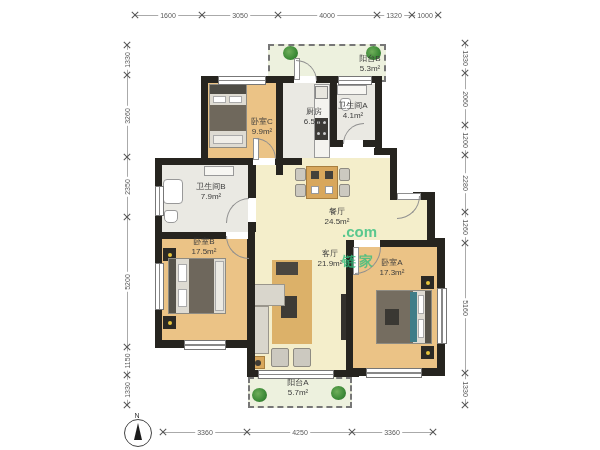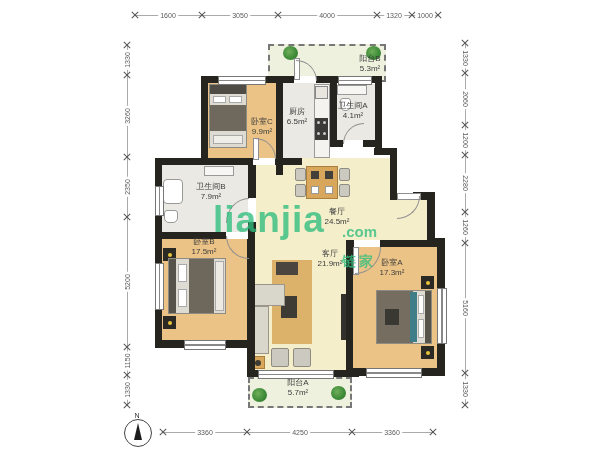--- a/index.html
+++ b/index.html
@@ -203,21 +203,21 @@
   <div class="plant" style="left:331px;top:386px;width:15px;height:14px;"></div>
 
   <div class="rlabel" style="left:330px;top:64px;margin-left:40px;">
     <div>阳台B</div>
     <div>5.3m²</div>
   </div>
   <div class="rlabel" style="left:262px;top:127px;">
     <div>卧室C</div>
     <div>9.9m²</div>
   </div>
-  <div class="rlabel" style="left:297px;top:117px;">
+  <div class="rlabel" style="left:314px;top:117px;">
     <div>厨房</div>
     <div>6.5m²</div>
   </div>
   <div class="rlabel" style="left:353px;top:111px;">
     <div>卫生间A</div>
     <div>4.1m²</div>
   </div>
   <div class="rlabel" style="left:211px;top:192px;">
     <div>卫生间B</div>
     <div>7.9m²</div>
@@ -236,21 +236,20 @@
   </div>
   <div class="rlabel" style="left:392px;top:268px;">
     <div>卧室A</div>
     <div>17.3m²</div>
   </div>
   <div class="rlabel" style="left:298px;top:388px;">
     <div>阳台A</div>
     <div>5.7m²</div>
   </div>
 
-  <div class="wm wm-brand" style="left:213px;top:202px;">lianjia</div>
   <div class="wm wm-cjk" style="left:342px;top:226px;margin-top:28px;">链家</div>
   <div class="wm wm-tld" style="left:342px;top:224px;">.com</div>
 
   <div class="dline" style="left:135px;top:15px;width:303px;height:1px;"></div>
   <div class="dline" style="left:163px;top:432px;width:270px;height:1px;"></div>
   <div class="dline" style="left:127px;top:45px;width:1px;height:360px;"></div>
   <div class="dline" style="left:465px;top:43px;width:1px;height:362px;"></div>
 
   <span class="tick" style="left:135px;top:15px;"></span>
   <span class="tick" style="left:202px;top:15px;"></span>

